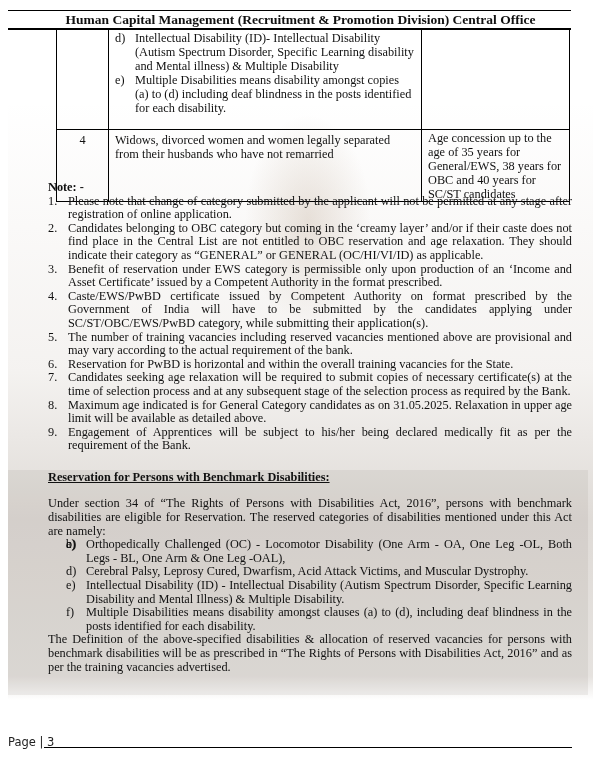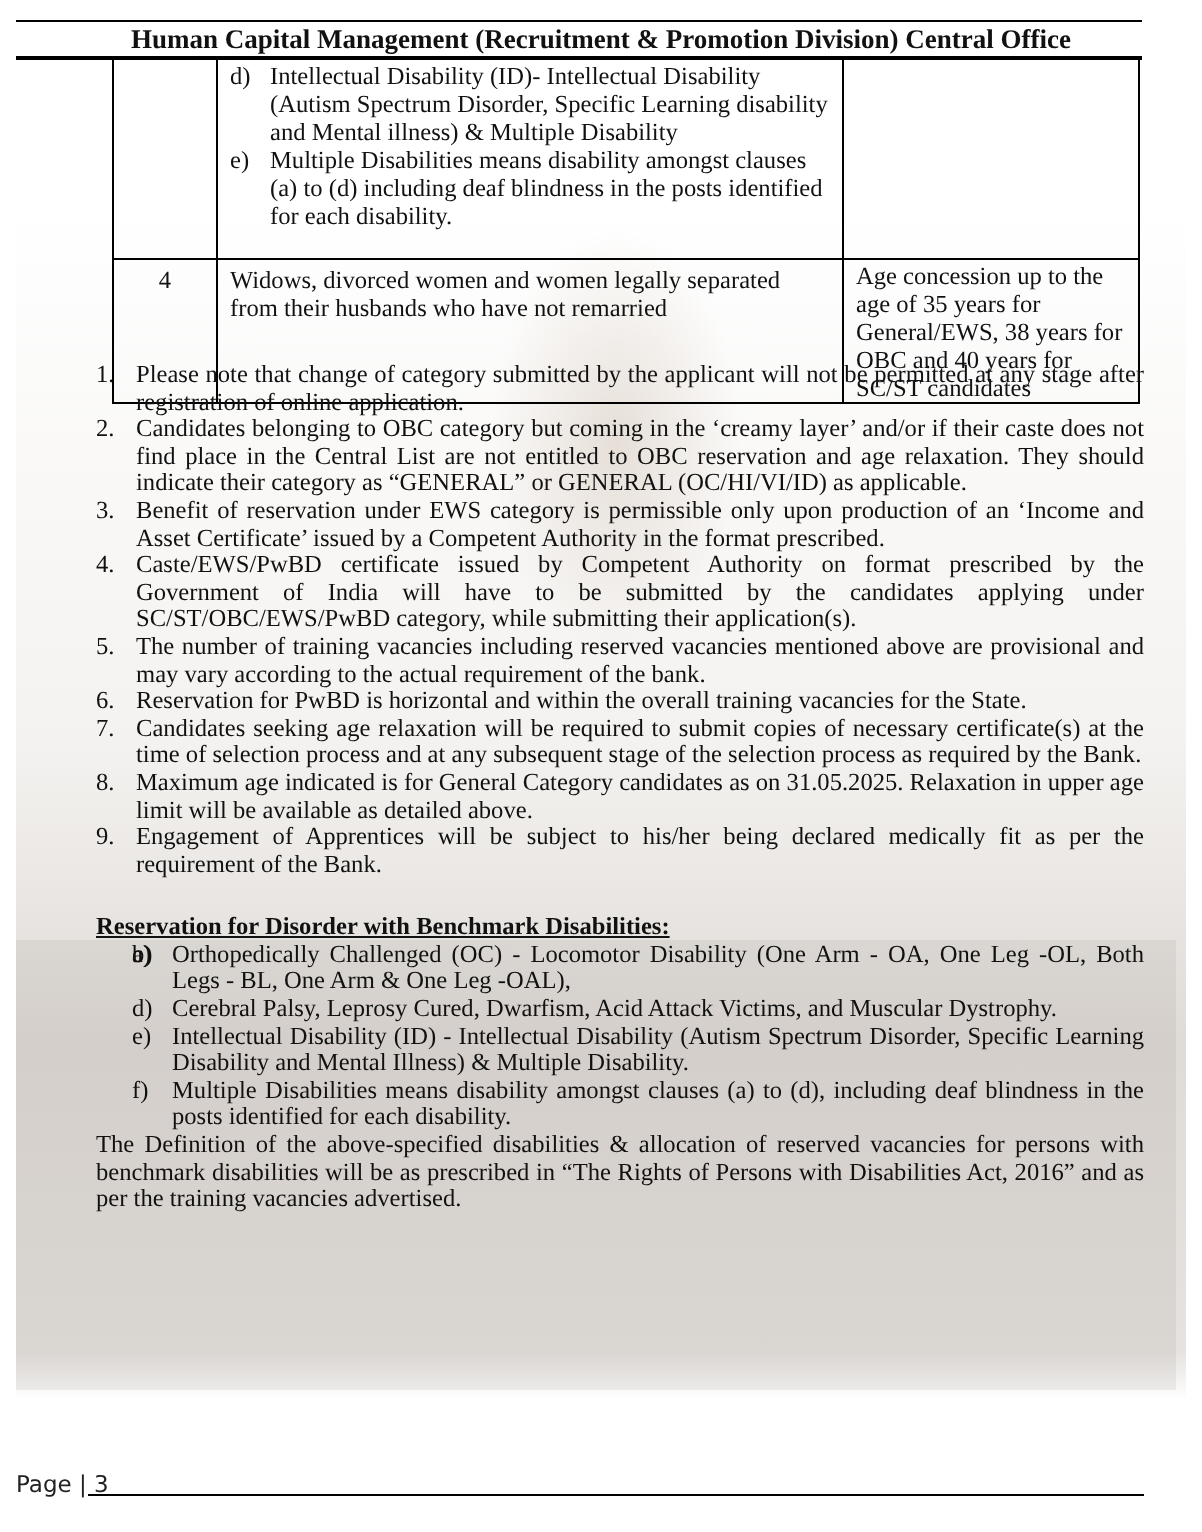--- a/index.html
+++ b/index.html
@@ -75,47 +75,49 @@
 <div class="header-title">Human Capital Management (Recruitment &amp; Promotion Division) Central Office</div>
 <div class="header-rule"></div>
 
 <table class="cat-table">
   <tbody>
       <tr class="row1">
     <td class="c-no"></td>
     <td class="c-cat">
       <ul class="sublist">
         <li><span class="lbl">d)</span><span>Intellectual Disability (ID)- Intellectual Disability (Autism Spectrum Disorder, Specific Learning disability and Mental illness) &amp; Multiple Disability</span></li>
-        <li><span class="lbl">e)</span><span>Multiple Disabilities means disability amongst clauses (a) to (d) including deaf blindness in the posts identified for each disability.</span></li>
+        <li><span class="lbl">e)</span><span>Multiple Disabilities means disability amongst copies (a) to (d) including deaf blindness in the posts identified for each disability.</span></li>
       </ul>
     </td>
     <td class="c-con"></td>
   </tr>
   <tr class="row2">
     <td class="c-no">4</td>
     <td class="c-cat">Widows, divorced women and women legally separated from their husbands who have not remarried</td>
     <td class="c-con">Age concession up to the age of 35 years for General/EWS, 38 years for OBC and 40 years for SC/ST candidates</td>
   </tr>
 </tbody>
   </table>
 
 <div class="content">
+  <div class="note-head">Note: -</div>
   <ol class="notes">
     <li><span class="num">1.</span><span>Please note that change of category submitted by the applicant will not be permitted at any stage after registration of online application.</span></li>
     <li><span class="num">2.</span><span>Candidates belonging to OBC category but coming in the ‘creamy layer’ and/or if their caste does not find place in the Central List are not entitled to OBC reservation and age relaxation. They should indicate their category as “GENERAL” or GENERAL (OC/HI/VI/ID) as applicable.</span></li>
     <li><span class="num">3.</span><span>Benefit of reservation under EWS category is permissible only upon production of an ‘Income and Asset Certificate’ issued by a Competent Authority in the format prescribed.</span></li>
     <li><span class="num">4.</span><span>Caste/EWS/PwBD certificate issued by Competent Authority on format prescribed by the Government of India will have to be submitted by the candidates applying under SC/ST/OBC/EWS/PwBD category, while submitting their application(s).</span></li>
     <li><span class="num">5.</span><span>The number of training vacancies including reserved vacancies mentioned above are provisional and may vary according to the actual requirement of the bank.</span></li>
     <li><span class="num">6.</span><span>Reservation for PwBD is horizontal and within the overall training vacancies for the State.</span></li>
     <li><span class="num">7.</span><span>Candidates seeking age relaxation will be required to submit copies of necessary certificate(s) at the time of selection process and at any subsequent stage of the selection process as required by the Bank.</span></li>
     <li><span class="num">8.</span><span>Maximum age indicated is for General Category candidates as on 31.05.2025. Relaxation in upper age limit will be available as detailed above.</span></li>
     <li><span class="num">9.</span><span>Engagement of Apprentices will be subject to his/her being declared medically fit as per the requirement of the Bank.</span></li>
   </ol>
 
-  <div class="res-head">Reservation for Disorder with Benchmark Disabilities:</div>
+  <div class="res-head">Reservation for Persons with Benchmark Disabilities:</div>
+  <div class="intro">Under section 34 of “The Rights of Persons with Disabilities Act, 2016”, persons with benchmark disabilities are eligible for Reservation. The reserved categories of disabilities mentioned under this Act are namely:</div>
   <ol class="dis">
     <li><span class="lbl">a)</span></li>
     <li><span class="lbl">b)</span></li>
     <li><span class="lbl">c)</span><span>Orthopedically Challenged (OC) - Locomotor Disability (One Arm - OA, One Leg -OL, Both Legs - BL, One Arm &amp; One Leg -OAL),</span></li>
     <li><span class="lbl">d)</span><span>Cerebral Palsy, Leprosy Cured, Dwarfism, Acid Attack Victims, and Muscular Dystrophy.</span></li>
     <li><span class="lbl">e)</span><span>Intellectual Disability (ID) - Intellectual Disability (Autism Spectrum Disorder, Specific Learning Disability and Mental Illness) &amp; Multiple Disability.</span></li>
     <li><span class="lbl">f)</span><span>Multiple Disabilities means disability amongst clauses (a) to (d), including deaf blindness in the posts identified for each disability.</span></li>
   </ol>
   <div class="closing">The Definition of the above-specified disabilities &amp; allocation of reserved vacancies for persons with benchmark disabilities will be as prescribed in “The Rights of Persons with Disabilities Act, 2016” and as per the training vacancies advertised.</div>
 </div>

